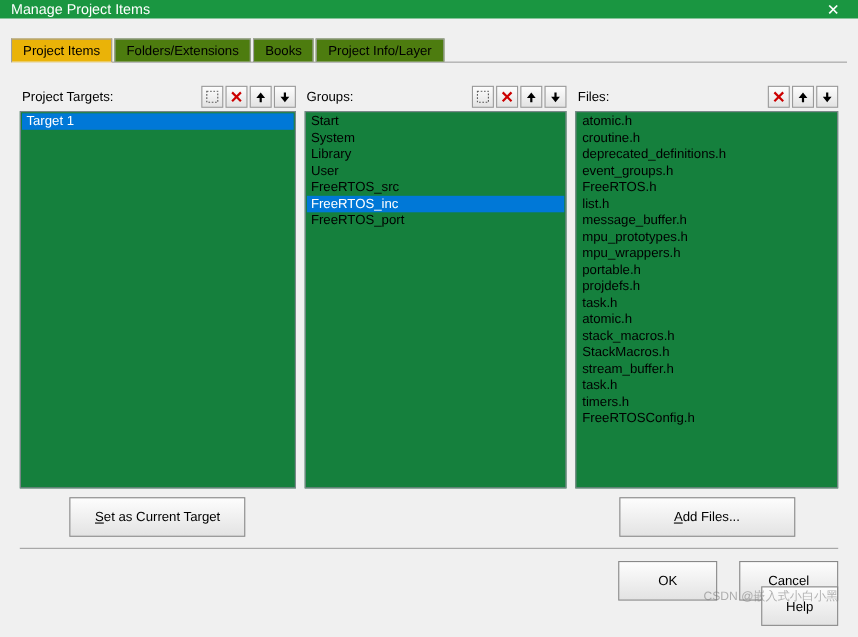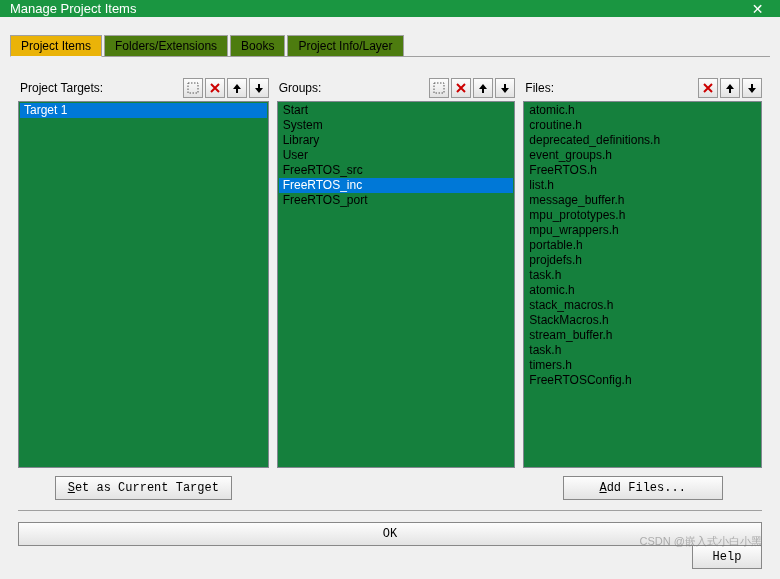--- a/index.html
+++ b/index.html
@@ -120,39 +120,38 @@
   background: #0078d7;
   color: #fff;
 }
 .below-btn {
   margin-top: 8px;
   display: flex;
   justify-content: center;
 }
 .btn {
   min-width: 160px;
-  height: 24px;
+  height: 36px;
   border: 1px solid #888;
   background: linear-gradient(#fdfdfd, #e3e3e3);
-  font-family: Liberation Mono, monospace;
+  font-family: Liberation Sans, sans-serif;
   font-size: 12px;
   cursor: default;
   padding: 0 12px;
 }
 .bottom-sep {
   height: 2px;
   border-top: 1px solid #a0a0a0;
   margin: 10px 0 6px 0;
 }
 .bottom-btns {
   display: flex;
   justify-content: flex-end;
   gap: 20px;
   padding: 4px 0 2px 0;
-  flex-direction: column;
 }
 .bottom-btns .btn {
   min-width: 90px;
 }
 .bottom-row {
   position: relative;
 }
 .help-wrap {
   position: absolute;
   right: 18px;
@@ -313,20 +312,21 @@
         </div>
       </div>
 
     </div>
 
     <div class="bottom-sep"></div>
 
     <div class="bottom-row">
       <div class="bottom-btns">
         <button class="btn">OK</button>
+        <button class="btn">Cancel</button>
       </div>
     </div>
   </div>
 </div>
 
 <div class="help-wrap">
   <button class="btn" style="min-width:70px">Help</button>
 </div>
 
 <div class="watermark">CSDN @嵌入式小白小黑</div>

